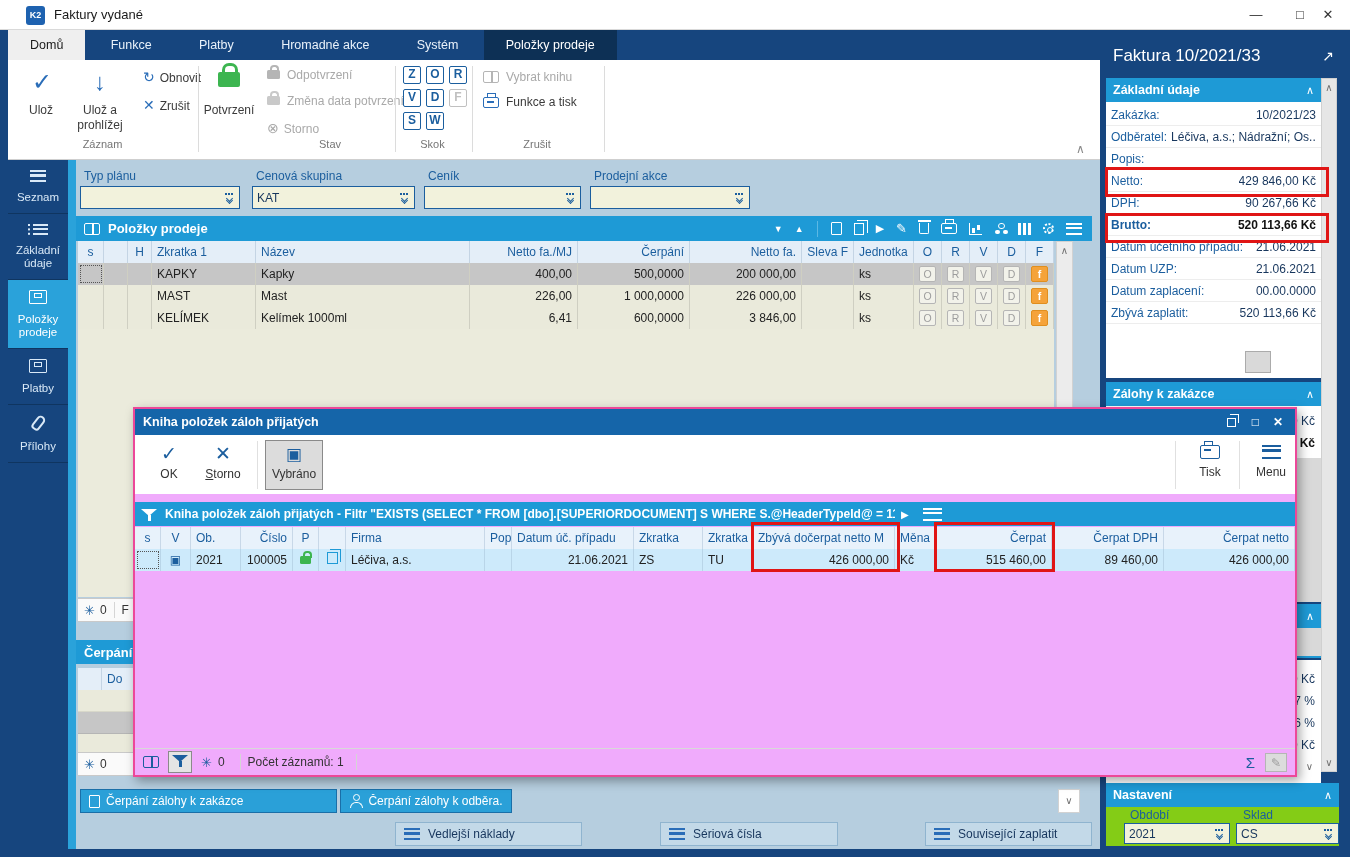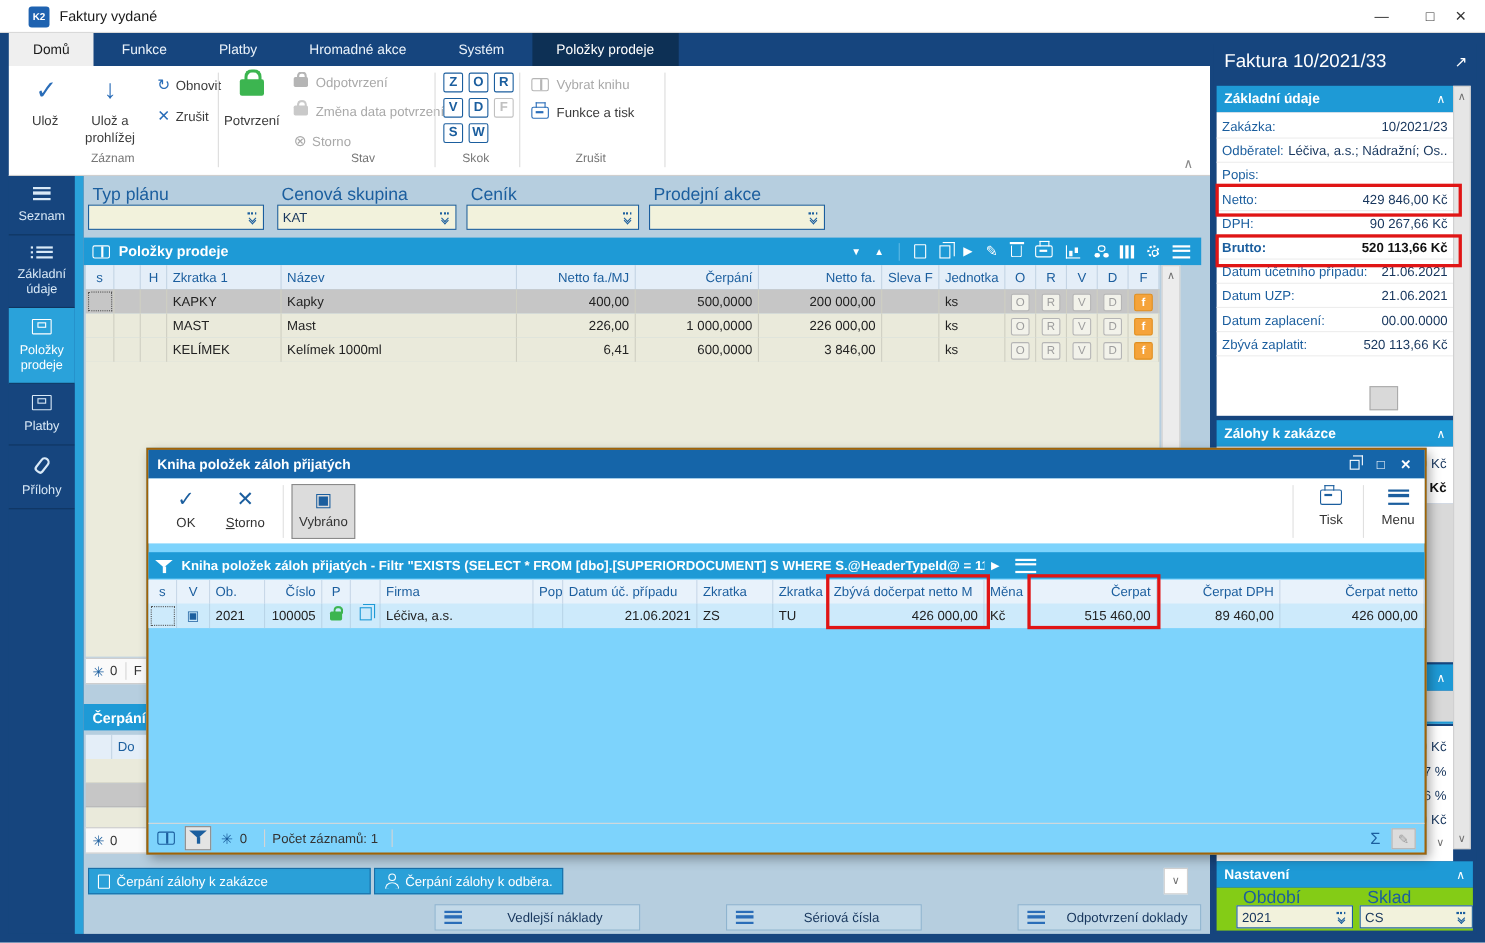--- a/index.html
+++ b/index.html
@@ -87,21 +87,21 @@
   .sidebar { left:8px; top:160px; width:60px; height:689px; background:#16457e; }
   .side-strip { left:68px; top:160px; width:8px; height:689px; background:#2aa2da; }
   .sb-item { width:60px; padding:10px 2px 9px; text-align:center; color:#d9e9f7; border-bottom:1px solid #0f3560; }
   .sb-item .sbic { display:inline-block; color:#d9e9f7; margin-bottom:6px; }
   .sb-item.active { background:#2aa2da; color:#fff; }
   .sb-item.active .sbic { color:#fff; }
   .sb-label { font-size:11.5px; line-height:13px; }
 
   
   .content { left:76px; top:160px; width:1024px; height:689px; background:#b6cedf; }
-  .flt-label { color:#1b5e9e; font-size:16px; }
+  .flt-label { color:#1b5e9e; font-size:12px; }
   .bluebar { background:#1e9ad6; color:#fff; font-weight:bold; display:flex; align-items:center; }
   .bluebar .ttl { font-size:13px; margin-left:8px; }
   .tb-ico { color:#fff; margin:0 6px; font-weight:normal; }
 
   .gridhead { display:flex; background:#e4eef8; color:#1b5e9e; height:22px; line-height:22px; font-size:12px; }
   .gridhead > div { border-right:1px solid #c4d4e4; padding:0 5px; overflow:hidden; white-space:nowrap; }
   .grow { display:flex; height:22px; line-height:22px; font-size:12px; color:#222; }
   .grow > div { border-right:1px solid #cfcfc2; padding:0 5px; overflow:hidden; white-space:nowrap; }
   .grow.sel { background:#c6c6c6; }
   .grow.beige { background:#eaeadb; }
@@ -116,24 +116,24 @@
   .scr-arr { color:#707070; font-size:10px; text-align:center; display:block; }
 
   .statfrag { background:#fafafa; border-top:1px solid #c9c9c9; border-bottom:1px solid #c9c9c9; display:flex; align-items:center; color:#1b5e9e; }
   .blue-snow { color:#1b5e9e; font-size:13px; }
   .vdiv { width:1px; height:16px; background:#d5d5d5; margin:0 7px; }
 
   .actionbtn { background:#2aa0d8; border:1px solid #1a6fa8; color:#fff; height:24px; display:flex; align-items:center; padding:0 8px; font-size:12px; }
   .actionbtn .aic { color:#fff; margin-right:6px; }
   .widebtn { background:#c3d9e8; border:1px solid #8fb4cf; color:#17365d; height:24px; display:flex; align-items:center; font-size:12px; }
   .widebtn .wic { color:#2a6db8; margin:0 8px; }
-  .widebtn .wlabel { flex:1; text-align:center; }
-
-  
-  .dialog { left:133px; top:407px; width:1164px; height:370px; background:#7dd3fc; border:2px solid #a16207; box-shadow:3px 4px 10px rgba(0,0,0,.35); z-index:10; }
+  .widebtn .wlabel { flex:1; }
+
+  
+  .dialog { left:133px; top:407px; width:1164px; height:370px; background:#f0abfc; border:2px solid #ec4899; box-shadow:3px 4px 10px rgba(0,0,0,.35); z-index:10; }
   .dlg-title { left:0; top:0; right:0; height:26px; background:#1565a9; color:#fff; display:flex; align-items:center; padding:0 8px; font-weight:bold; font-size:12.5px; }
   .dlg-tbtn { color:#fff; margin-left:14px; font-size:12px; }
   .dlg-toolbar { left:0; top:26px; right:0; height:59px; background:#fff; }
   .tbarbtn { text-align:center; color:#333; font-size:12px; }
   .tbarbtn .bic { font-size:19px; color:#1b5e9e; display:block; margin-bottom:2px; }
   .tbarbtn .bic2 { display:block; margin:3px auto 6px; color:#1b5e9e; }
   .ul-first::first-letter { text-decoration:underline; }
   .pressed { border:1px solid #8a8a8a; background:#dcdcdc; }
   .tb-sep { top:32px; width:1px; height:46px; background:#e0e0e0; }
   .dlg-filter { left:0; top:93px; right:0; height:24px; background:#1e9ad6; color:#fff; display:flex; align-items:center; }
@@ -400,21 +400,21 @@
   <div class="abs widebtn" style="left:395px;top:822px;width:187px">
     <span class="icl icon-lines wic"></span>
       <span class="wlabel">Vedlejší náklady</span>
   </div>
   <div class="abs widebtn" style="left:660px;top:822px;width:178px">
     <span class="icl icon-lines wic"></span>
       <span class="wlabel">Sériová čísla</span>
   </div>
   <div class="abs widebtn" style="left:925px;top:822px;width:167px">
     <span class="icl icon-lines wic"></span>
-      <span class="wlabel">Odpotvrzení doklady</span>
+      <span class="wlabel">Související zaplatit</span>
   </div>
 
   <div class="abs rpanel">
     <div class="abs rp-title" style="left:10px;top:6px">Faktura 10/2021/33</div>
     <div class="abs" style="right:8px;top:8px;color:#fff;font-size:14px">↗</div>
 
     <div class="abs rp-sec" style="left:3px;top:38px;width:215px;height:24px">
       <span>Základní údaje</span>
         <span class="chev">∧</span>
     </div>

